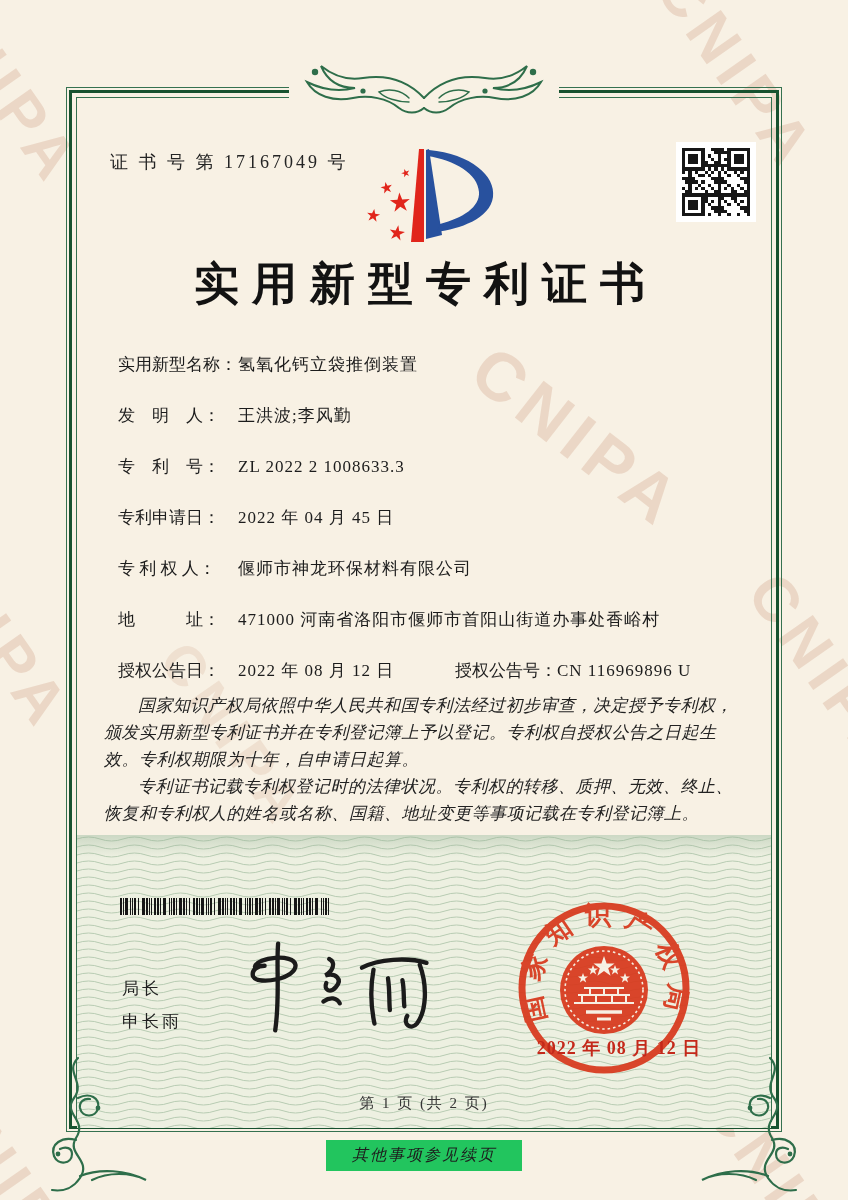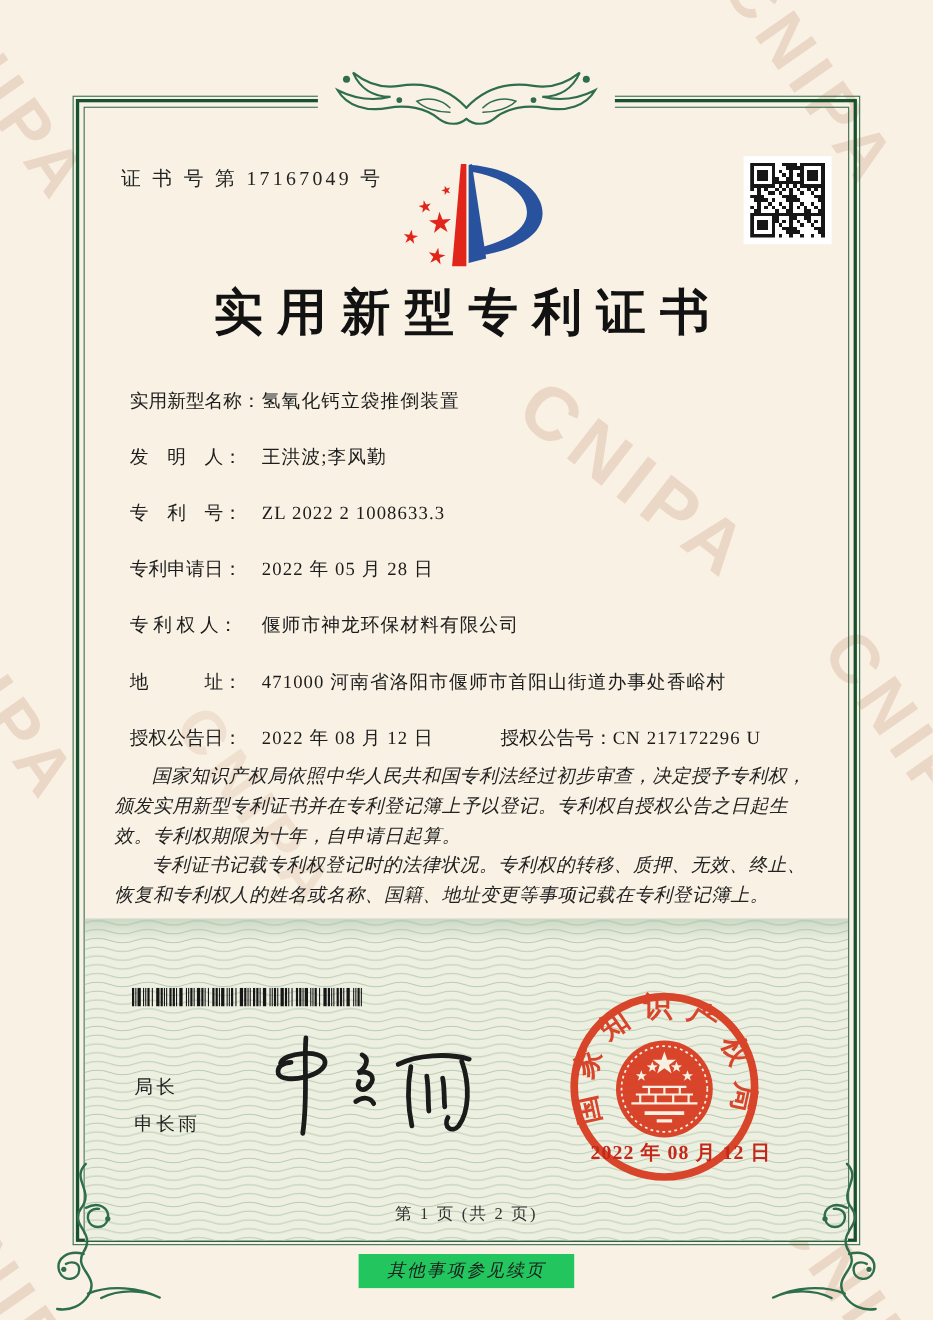--- a/index.html
+++ b/index.html
@@ -303,32 +303,32 @@
     <div class="field-row" style="top:353px">
       <span class="flabel">实用新型名称：</span><span class="fvalue">氢氧化钙立袋推倒装置</span>
     </div>
     <div class="field-row" style="top:404px">
       <span class="flabel">发　明　人：</span><span class="fvalue">王洪波;李风勤</span>
     </div>
     <div class="field-row" style="top:455px">
       <span class="flabel">专　利　号：</span><span class="fvalue">ZL 2022 2 1008633.3</span>
     </div>
     <div class="field-row" style="top:506px">
-      <span class="flabel">专利申请日：</span><span class="fvalue">2022 年 05 月 28 日</span>
+      <span class="flabel">专利申请日：</span><span class="fvalue">2022 年 04 月 45 日</span>
     </div>
     <div class="field-row" style="top:557px">
       <span class="flabel">专 利 权 人：</span><span class="fvalue">偃师市神龙环保材料有限公司</span>
     </div>
     <div class="field-row" style="top:608px">
       <span class="flabel">地　　　址：</span><span class="fvalue">471000 河南省洛阳市偃师市首阳山街道办事处香峪村</span>
     </div>
     <div class="field-row" style="top:659px">
       <span class="flabel">授权公告日：</span><span class="fvalue">2022 年 08 月 12 日</span>
       <span class="grant-no">
-        <span>授权公告号：</span><span class="fvalue">CN 217172296 U</span>
+        <span>授权公告号：</span><span class="fvalue">CN 116969896 U</span>
       </span>
     </div>
 
     <div class="paras">
       <p>国家知识产权局依照中华人民共和国专利法经过初步审查，决定授予专利权，颁发实用新型专利证书并在专利登记簿上予以登记。专利权自授权公告之日起生效。专利权期限为十年，自申请日起算。</p>
       <p>专利证书记载专利权登记时的法律状况。专利权的转移、质押、无效、终止、恢复和专利权人的姓名或名称、国籍、地址变更等事项记载在专利登记簿上。</p>
     </div>
 
     <svg class="barcode" width="215" height="17">
       <g id="barcode-bars" fill="#161616">

